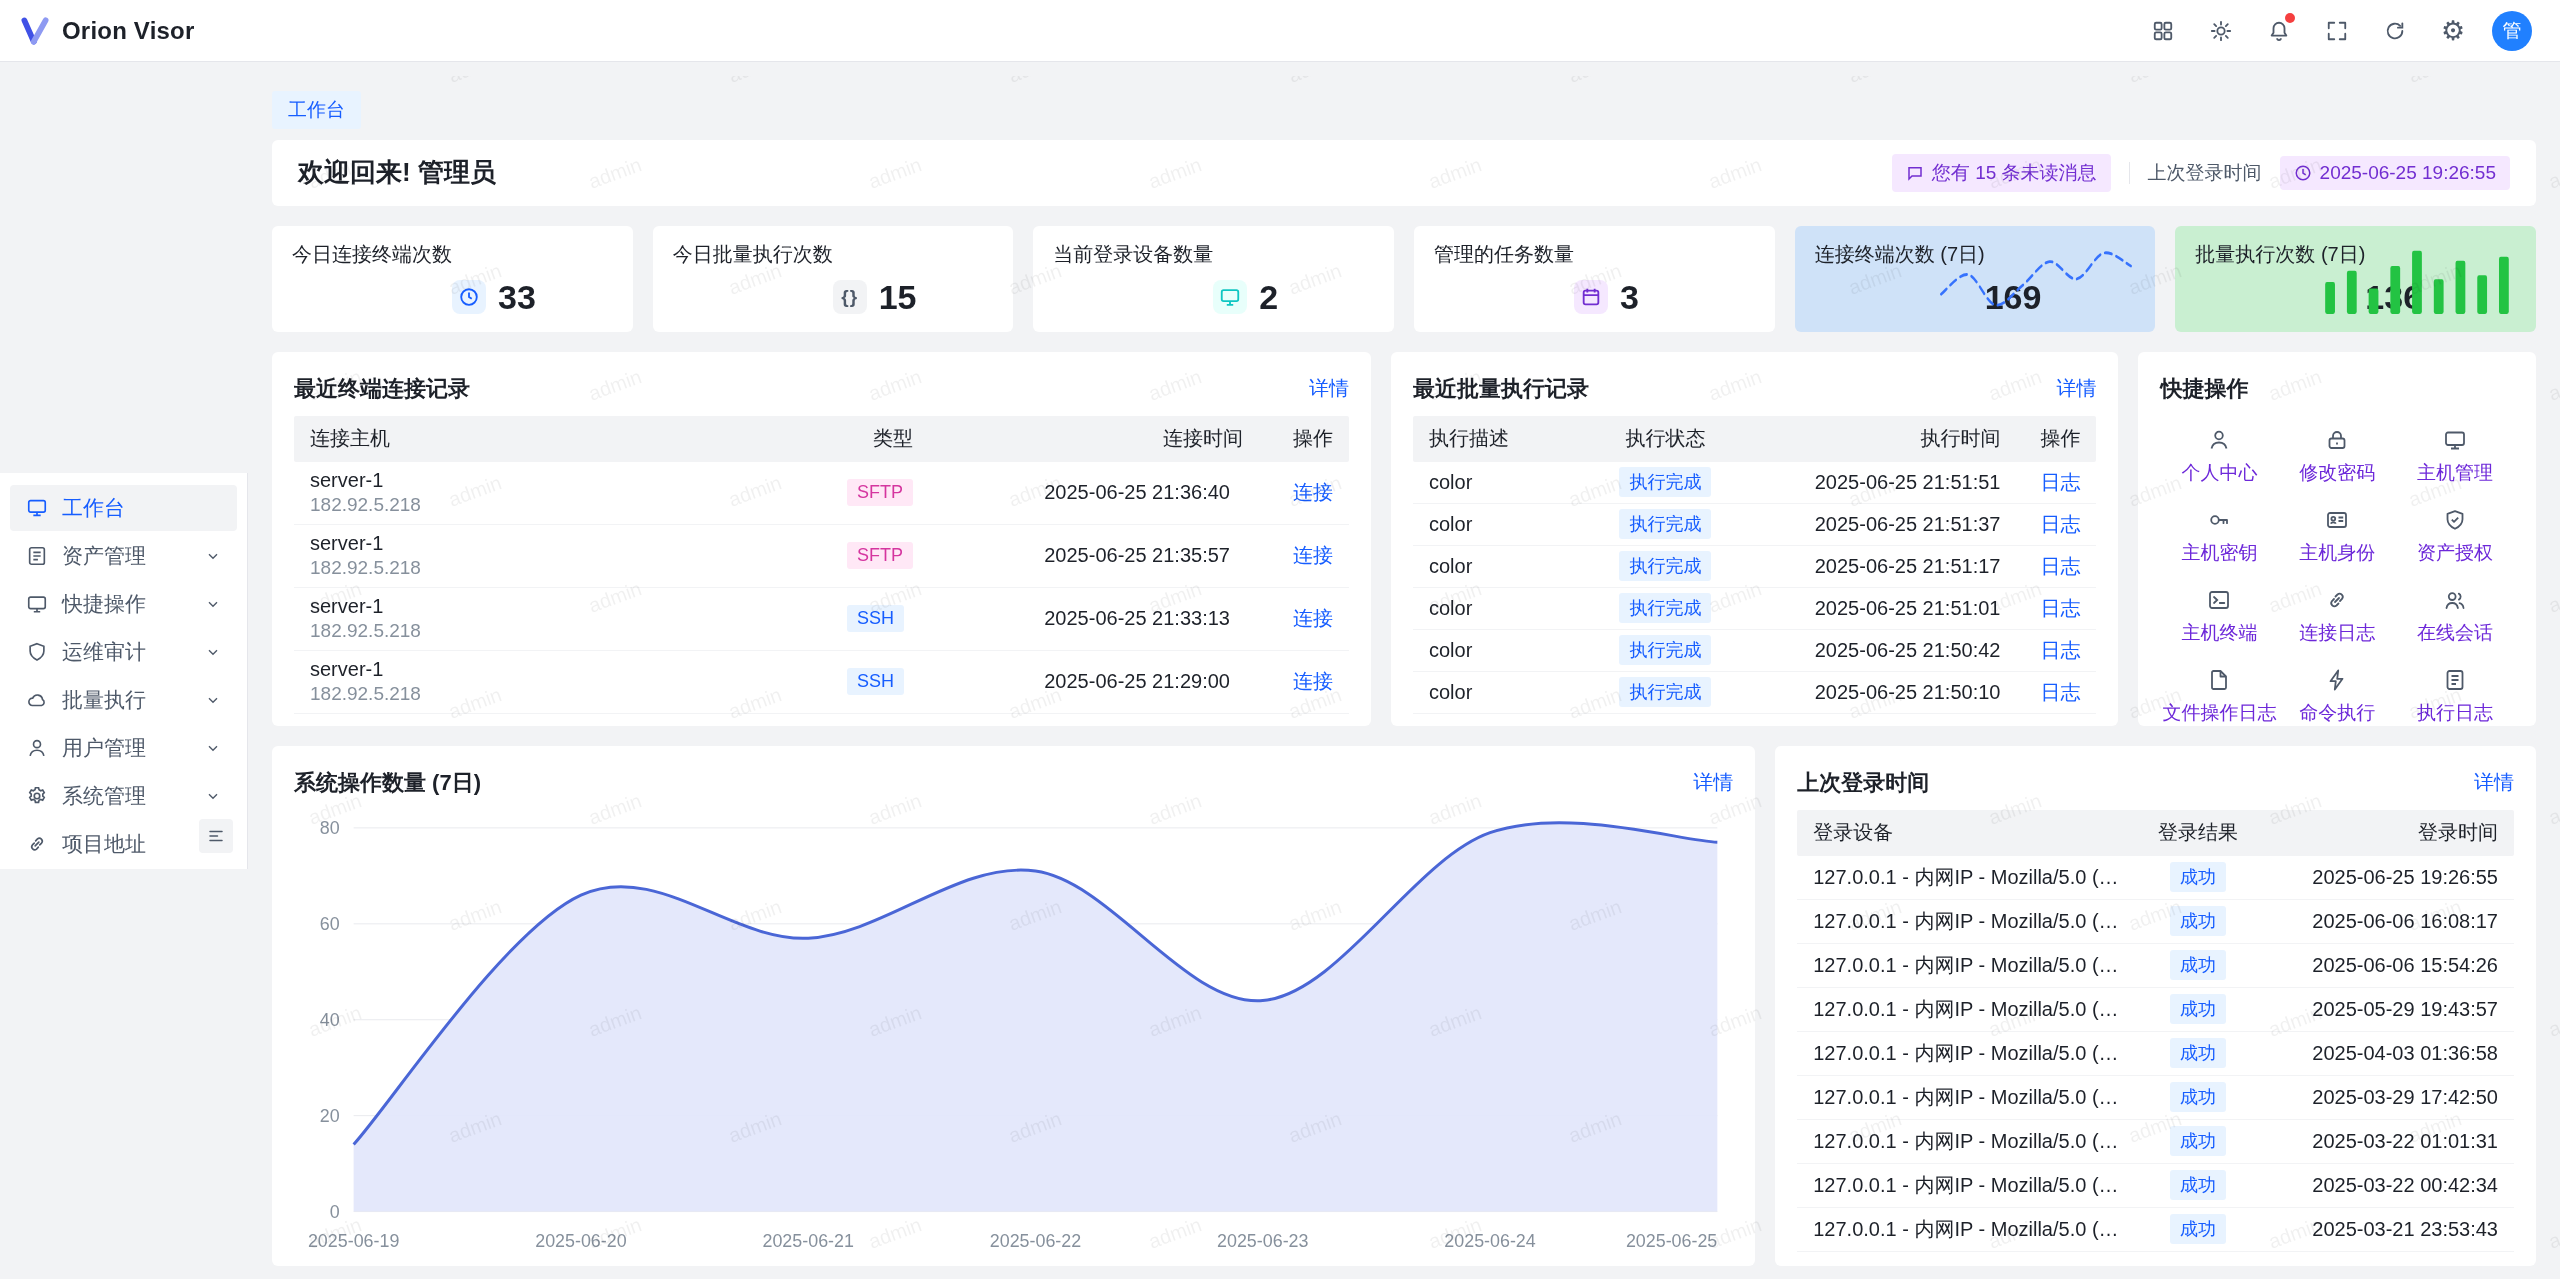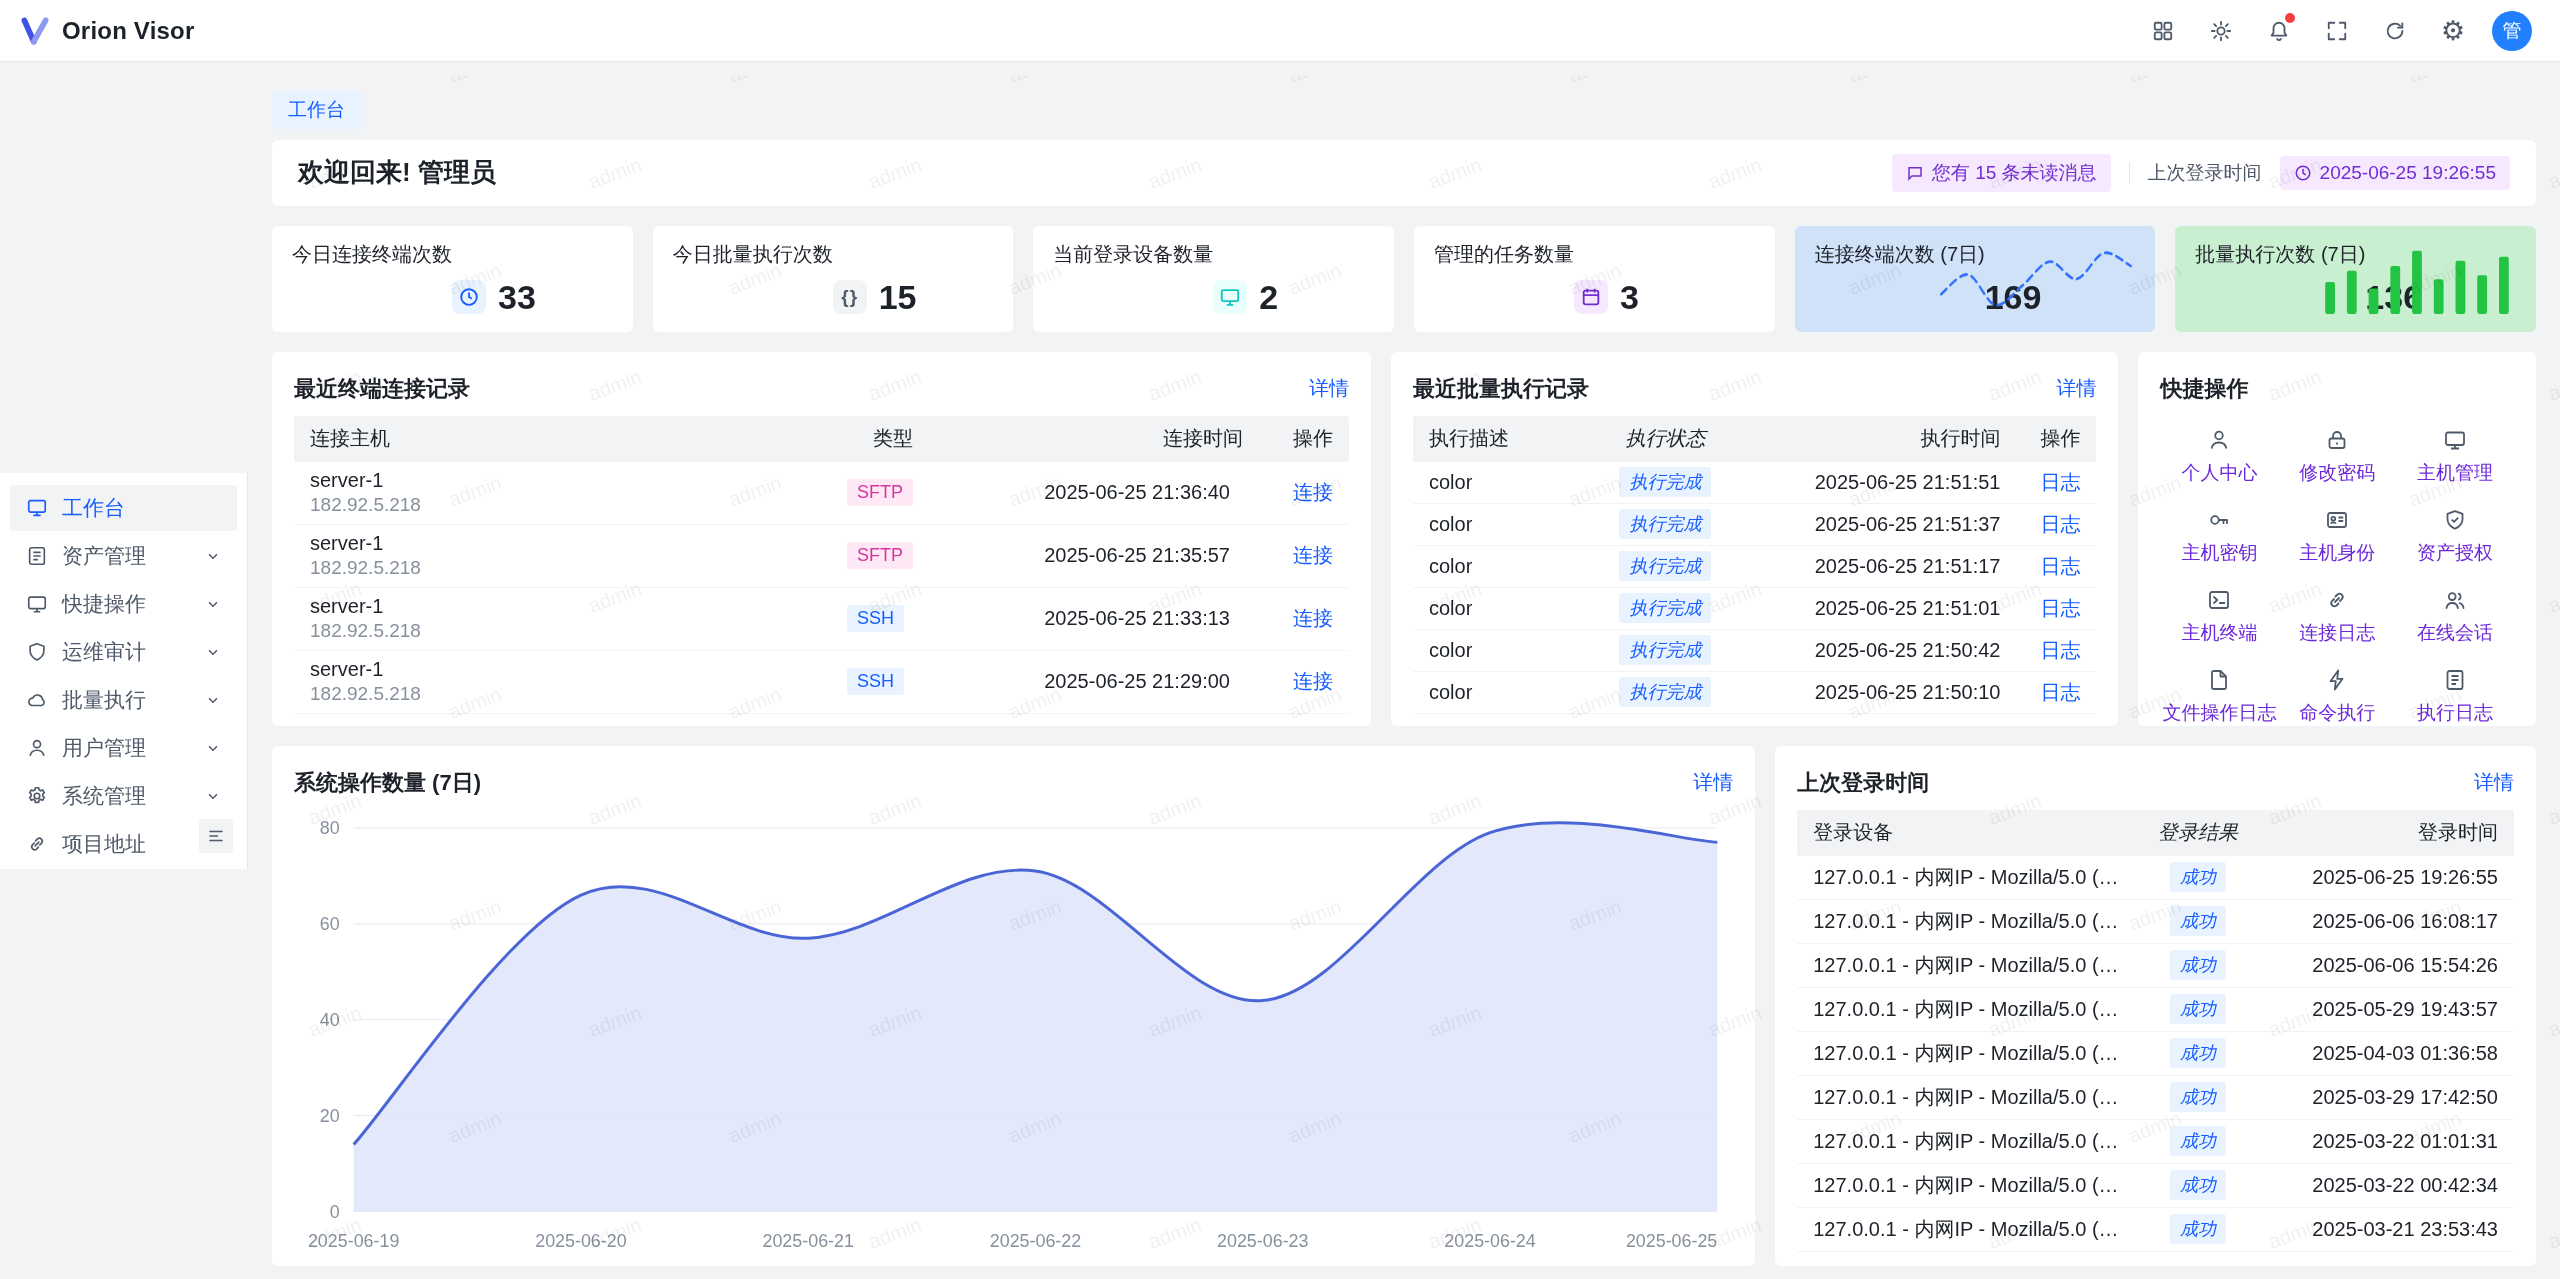--- a/index.html
+++ b/index.html
@@ -85,21 +85,21 @@
   .tbl { margin-top:6px; font-size:20px; }
   .tbl-head, .tbl-row { display:grid; align-items:center; padding:0 16px; }
   .tbl-head { background:#f2f3f5; height:46px; font-weight:500; color:#1d2129; border-radius:2px; }
   .tbl-row { border-bottom:1px solid #f2f3f5; }
   .grid-terminal { grid-template-columns:minmax(0,1fr) 120px 250px 90px; }
   .grid-batch    { grid-template-columns:minmax(0,1fr) 170px 250px 80px; }
   .grid-login    { grid-template-columns:minmax(0,1fr) 130px 235px; }
   .panel-terminal .tbl-row { height:63px;gap:13px; }
   .panel-batch .tbl-row { height:42px; }
   .panel-login .tbl-row { height:44px; }
-  .c-right { text-align:right; } .c-center { text-align:center;font-style:italic; }
+  .c-right { text-align:right; } .c-center { text-align:center; }
   .host-name { font-size:20px; color:#1d2129; }
   .host-ip { font-size:19px; color:#86909c; margin-top:2px; }
   .tag { display:inline-block; padding:3px 10px; border-radius:3px; font-size:18px; }
   .type-badge[data-type="SFTP"] { background:#ffe8f6; color:#d5359f; }
   .type-badge[data-type="SSH"]  { background:#e8f3ff; color:#165dff; }
   .status-badge { background:#e8f3ff; color:#165dff; }
   .device-cell { white-space:nowrap; overflow:hidden; text-overflow:ellipsis; padding-right:12px; }
 
   
   .qa-grid { display:grid; grid-template-columns:repeat(3,1fr); margin-top:10px; row-gap:6px; }

